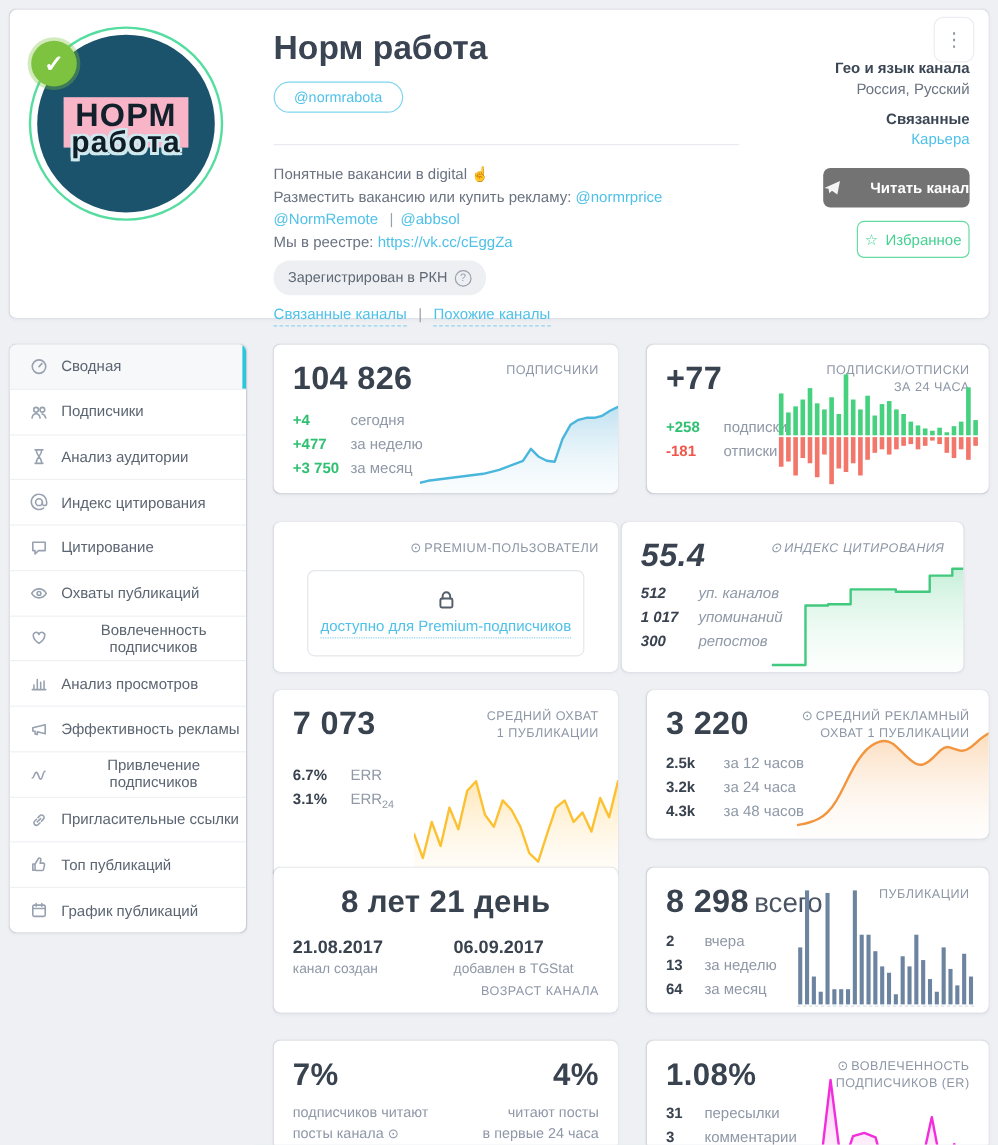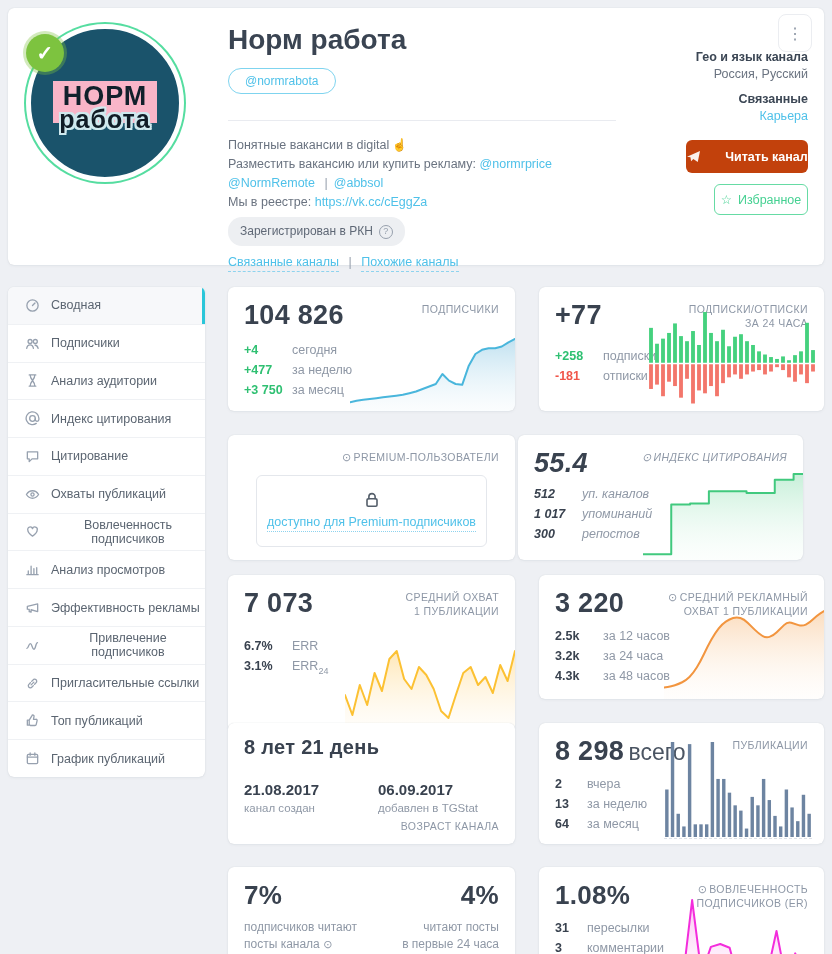--- a/index.html
+++ b/index.html
@@ -35,21 +35,21 @@
   .q-circle { display:inline-flex; width:14px; height:14px; border:1px solid #97a0ad; border-radius:50%;
             color:#97a0ad; font-size:9px; align-items:center; justify-content:center; }
   .dashed-link { color:#4fc1e9; border-bottom:1px dashed #8ed3ee; padding-bottom:2px; cursor:pointer; }
   .pipe { color:#98a1ae; margin:0 6px; }
   .kebab-btn { position:absolute; right:12px; top:6px; width:34px; height:38px; border:1px solid #ebedf1;
             border-radius:8px; background:#fff; color:#8d97a5; font-size:16px;
             display:flex; align-items:center; justify-content:center; cursor:pointer; }
   .hright { position:absolute; right:16px; text-align:right; }
   .hlabel { font-size:12.5px; font-weight:bold; color:#3b4654; }
   .hvalue { font-size:12.5px; color:#6a7380; margin-top:3px; }
-  .read-btn { position:absolute; right:16px; top:132px; width:122px; height:33px; background:#c2410c;
+  .read-btn { position:absolute; right:16px; top:132px; width:122px; height:33px; background:#737373;
             border:none; border-radius:6px; color:#fff; font-size:12.5px; font-weight:bold;
             display:flex; align-items:center; justify-content:center; gap:24px; cursor:pointer;
             font-family:"Liberation Sans", sans-serif; }
   .fav-btn { position:absolute; right:16px; top:176px; width:94px; height:31px; background:#fff;
             border:1px solid #66dba4; border-radius:6px; color:#45d192; font-size:12.5px;
             display:flex; align-items:center; justify-content:center; gap:6px; cursor:pointer;
             font-family:"Liberation Sans", sans-serif; }
 
   
   .sidebar { left:8px; top:287px; width:197px; height:490px; display:flex; flex-direction:column; overflow:hidden;text-align:center; }
@@ -429,21 +429,21 @@
               <stop offset="1" stop-color="rgba(253,240,225,0.08)"></stop>
             </linearGradient>
           </defs>
           <path d="M0 80.57534246575342Q0 80.57534246575342 3.6363636363636367 79.98630136986301Q7.272727272727273 79.3972602739726 10.90909090909091 78.21917808219177Q14.545454545454547 77.04109589041096 18.18181818181818 75.27397260273972Q21.818181818181817 73.5068493150685 25.454545454545453 69.97260273972603Q29.090909090909093 66.43835616438356 32.72727272727273 60.54794520547945Q36.36363636363636 54.657534246575345 40 47Q43.63636363636363 39.342465753424655 47.272727272727266 32.86301369863014Q50.90909090909091 26.38356164383562 54.54545454545455 21.67123287671233Q58.18181818181819 16.958904109589042 61.81818181818182 14.602739726027401Q65.45454545454545 12.24657534246576 69.0909090909091 11.068493150684937Q72.72727272727272 9.890410958904113 76.36363636363636 11.068493150684937Q80 12.24657534246576 83.63636363636363 15.780821917808225Q87.27272727272727 19.31506849315069 90.9090909090909 22.849315068493155Q94.54545454545455 26.38356164383562 98.18181818181819 28.739726027397264Q101.81818181818181 31.09589041095891 105.45454545454544 29.917808219178085Q109.09090909090908 28.73972602739726 112.72727272727272 25.2054794520548Q116.36363636363637 21.671232876712338 120 18.136986301369873Q123.63636363636363 14.602739726027409 127.27272727272727 15.780821917808225Q130.9090909090909 16.958904109589042 134.54545454545456 18.136986301369866Q138.1818181818182 19.31506849315069 141.8181818181818 17.547945205479458Q145.45454545454544 15.780821917808225 149.0909090909091 12.246575342465754Q152.72727272727275 8.712328767123282 156.36363636363637 6.356164383561641L160 4L160 92L0 92Z" fill="url(#grad3)"></path>
           <path d="M0 80.57534246575342Q0 80.57534246575342 3.6363636363636367 79.98630136986301Q7.272727272727273 79.3972602739726 10.90909090909091 78.21917808219177Q14.545454545454547 77.04109589041096 18.18181818181818 75.27397260273972Q21.818181818181817 73.5068493150685 25.454545454545453 69.97260273972603Q29.090909090909093 66.43835616438356 32.72727272727273 60.54794520547945Q36.36363636363636 54.657534246575345 40 47Q43.63636363636363 39.342465753424655 47.272727272727266 32.86301369863014Q50.90909090909091 26.38356164383562 54.54545454545455 21.67123287671233Q58.18181818181819 16.958904109589042 61.81818181818182 14.602739726027401Q65.45454545454545 12.24657534246576 69.0909090909091 11.068493150684937Q72.72727272727272 9.890410958904113 76.36363636363636 11.068493150684937Q80 12.24657534246576 83.63636363636363 15.780821917808225Q87.27272727272727 19.31506849315069 90.9090909090909 22.849315068493155Q94.54545454545455 26.38356164383562 98.18181818181819 28.739726027397264Q101.81818181818181 31.09589041095891 105.45454545454544 29.917808219178085Q109.09090909090908 28.73972602739726 112.72727272727272 25.2054794520548Q116.36363636363637 21.671232876712338 120 18.136986301369873Q123.63636363636363 14.602739726027409 127.27272727272727 15.780821917808225Q130.9090909090909 16.958904109589042 134.54545454545456 18.136986301369866Q138.1818181818182 19.31506849315069 141.8181818181818 17.547945205479458Q145.45454545454544 15.780821917808225 149.0909090909091 12.246575342465754Q152.72727272727275 8.712328767123282 156.36363636363637 6.356164383561641L160 4" fill="none" stroke="#f2953f" stroke-width="2" stroke-linejoin="round" stroke-linecap="round"></path>
         </svg>
       </div>
   </div>
 
   <div class="card scard" style="left:228px; top:723px; width:287px; height:121px;">
-    <div class="big" style="font-size:20px;">8 лет 21 день</div>
+    <div class="big" style="font-size:26px;text-align:center;">8 лет 21 день</div>
     <div class="date-col" style="left:16px;">
       <div class="date-val">21.08.2017</div>
       <div class="date-lab">канал создан</div>
     </div>
     <div class="date-col" style="left:150px;">
       <div class="date-val">06.09.2017</div>
       <div class="date-lab">добавлен в TGStat</div>
     </div>
     <div class="foot-label">ВОЗРАСТ КАНАЛА</div>
   </div>

